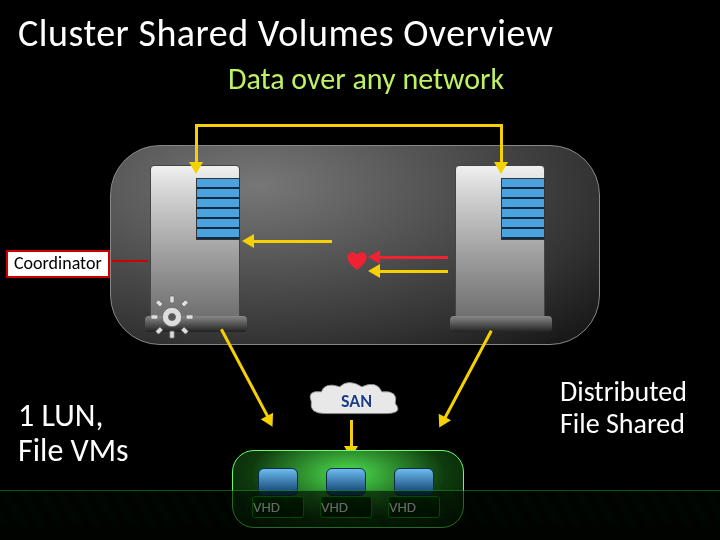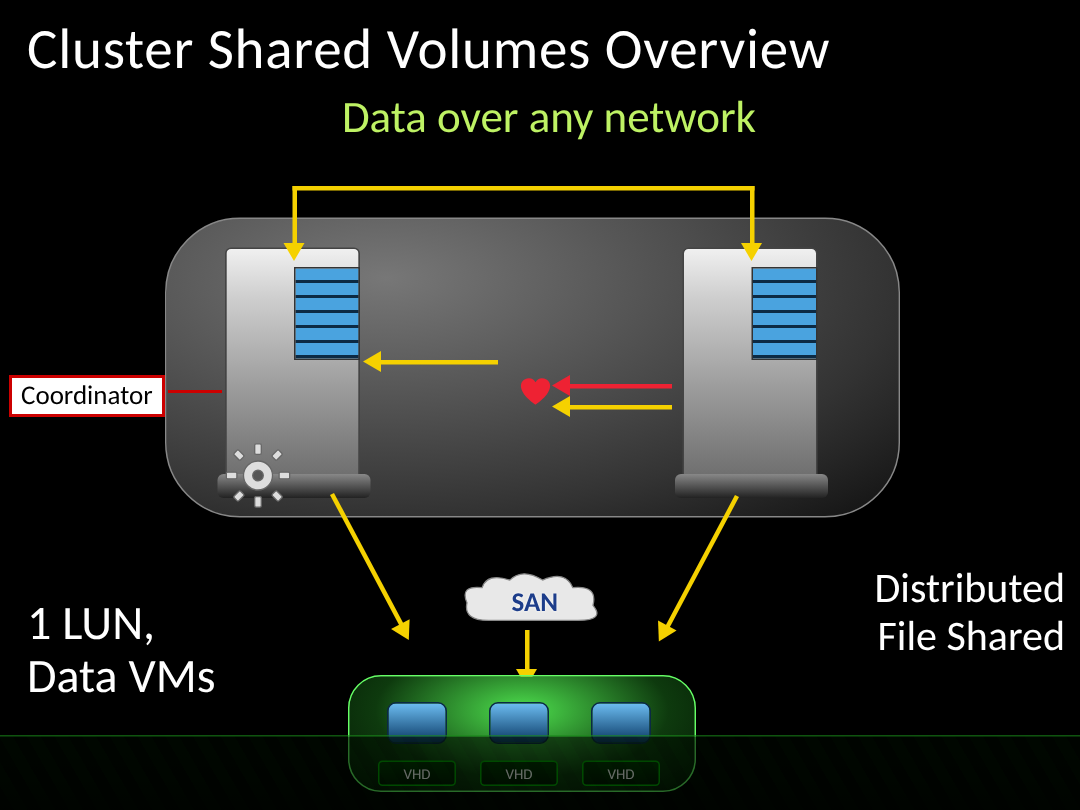--- a/index.html
+++ b/index.html
@@ -161,23 +161,23 @@
     width: 52px; height: 48px;
   }
   .vhd .disk {
     width: 40px; height: 28px;
     margin: 0 auto;
     background: linear-gradient(180deg,#6cbcf0,#0b3a66);
     border-radius: 6px;
     border:1px solid #0b2a44;
   }
   .vhd .label {
-    margin-top:11px;
-    font-size:10px;
-    text-align:center;
+    margin-top:0;
+    font-size:15px;
+    text-align:left;
     background: linear-gradient(180deg,#003300,#001800);
     border:1px solid #0a0;
     border-radius:3px;
     padding:1px 0;
   }
   .vhd.a { top:468px; left:252px; }
   .vhd.b { top:468px; left:320px; }
   .vhd.c { top:468px; left:388px; }
 
   
@@ -186,21 +186,20 @@
     top: 398px; left: 18px;
     font-size: 32px;
     line-height: 1.1;
   }
   .text-right {
     position:absolute;
     top: 376px; left: 560px;
     width: 150px;
     font-size: 28px;
     line-height: 1.15;
-    text-align: right;
   }
 </style>
 </head>
 <body>
 
 <h1 class="title">Cluster Shared Volumes Overview</h1>
 <h2 class="subtitle">Data over any network</h2>
 
 <div class="cluster-panel"></div>
 
@@ -293,21 +292,21 @@
   <div class="disk"></div>
   <div class="label">VHD</div>
 </div>
 <div class="vhd c">
   <div class="disk"></div>
   <div class="label">VHD</div>
 </div>
 
 <div class="text-left">
   <div>1 LUN,</div>
-  <div>Data VMs</div>
+  <div>File VMs</div>
 </div>
 
 <div class="text-right">
   <div>Distributed</div>
   <div>File Shared</div>
 </div>
 
 <div class="footer-band"></div>
 
 </body></html>

